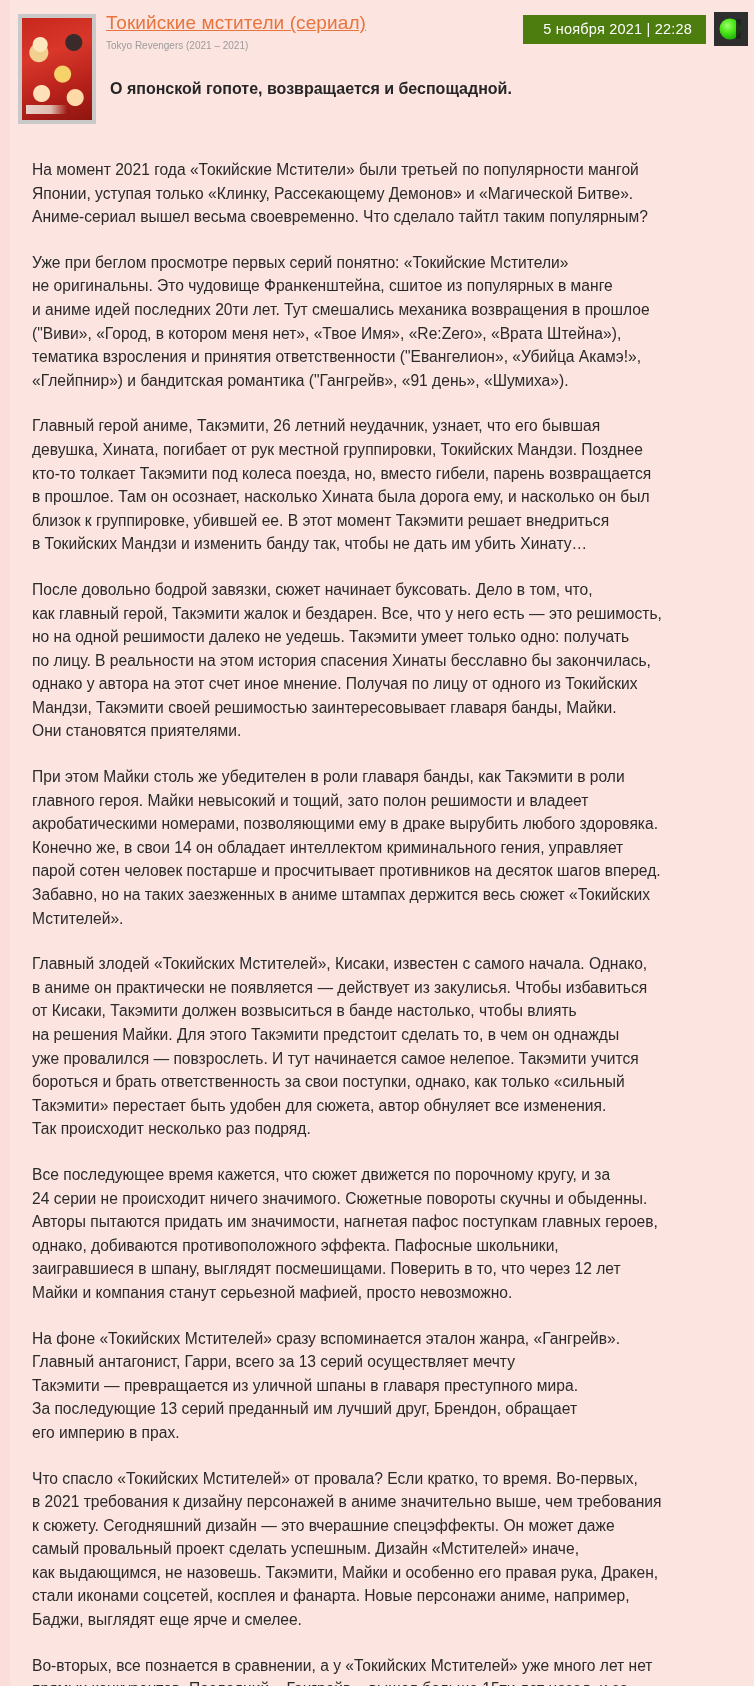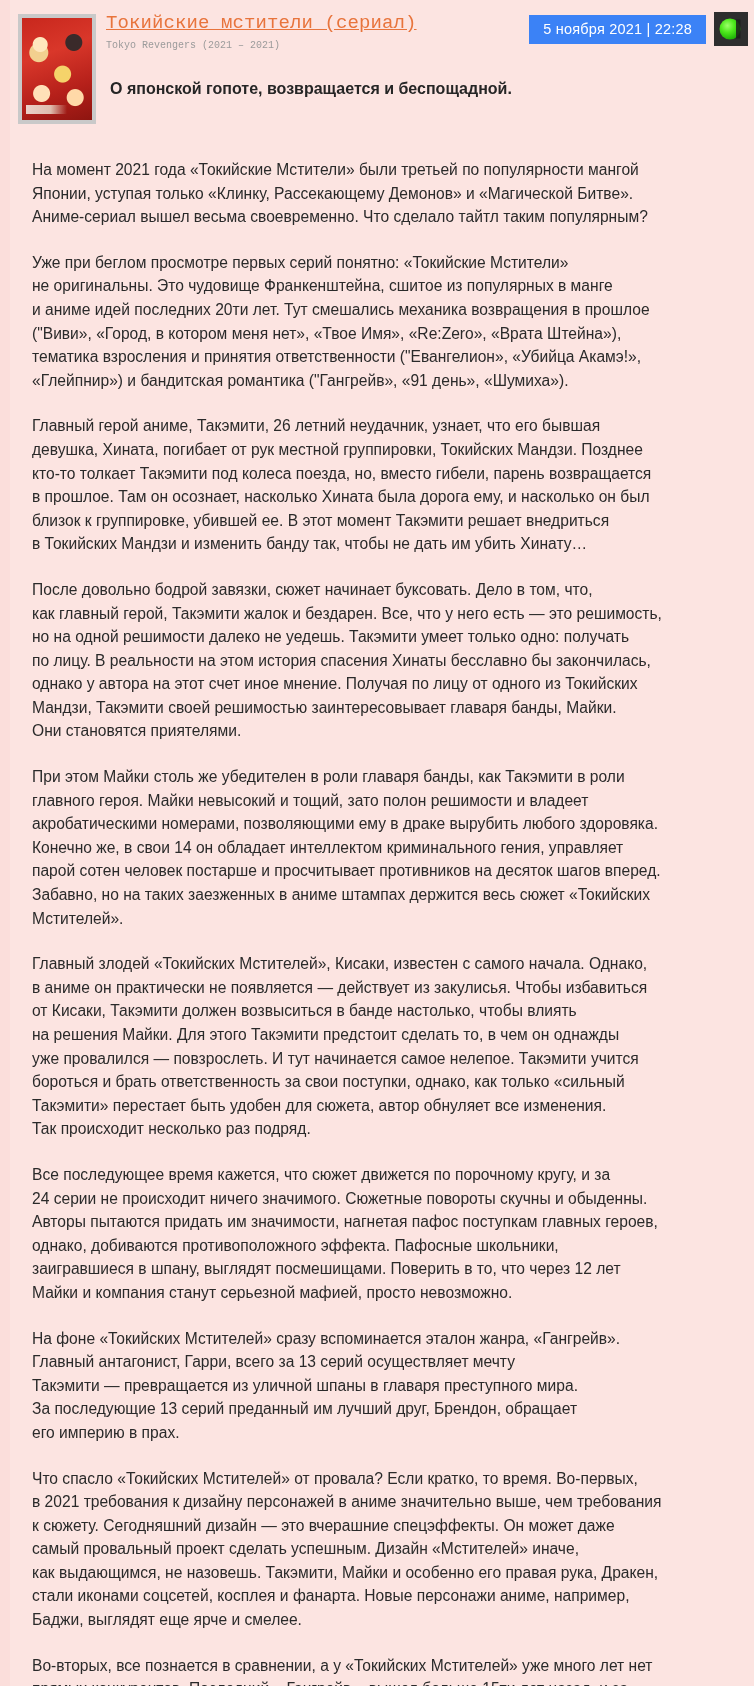--- a/index.html
+++ b/index.html
@@ -59,21 +59,20 @@
     left: 6%;
     bottom: 6%;
     width: 58%;
     height: 9%;
     background: linear-gradient(90deg, #f5efe6 0%, #e8d9c8 60%, rgba(232,217,200,0) 100%);
     opacity: .85;
   }
   .head-text {
     margin-left: 96px;
     padding-right: 310px;
-    font-family: Liberation Mono, monospace;
   }
   .title-link {
     display: inline-block;
     color: #e8743c;
     font-size: 19px;
     line-height: 22px;
     text-decoration: underline;
     letter-spacing: .1px;
     cursor: pointer;
   }
@@ -90,25 +89,25 @@
     font-size: 16px;
     line-height: 23px;
     font-weight: bold;
     color: #252525;
     max-width: 420px;
   }
   .date-badge {
     position: absolute;
     right: 48px;
     top: 15px;
-    background: #3b82f6;
+    background: #4d7c0f;
     color: #ffffff;
     font-size: 14.5px;
     line-height: 18px;
-    padding: 5px 14px 6px 14px;
+    padding: 5px 14px 6px 20px;
     white-space: nowrap;
     letter-spacing: .2px;
     text-align: right;
   }
   .status-icon {
     position: absolute;
     right: 6px;
     top: 12px;
     width: 34px;
     height: 34px;

